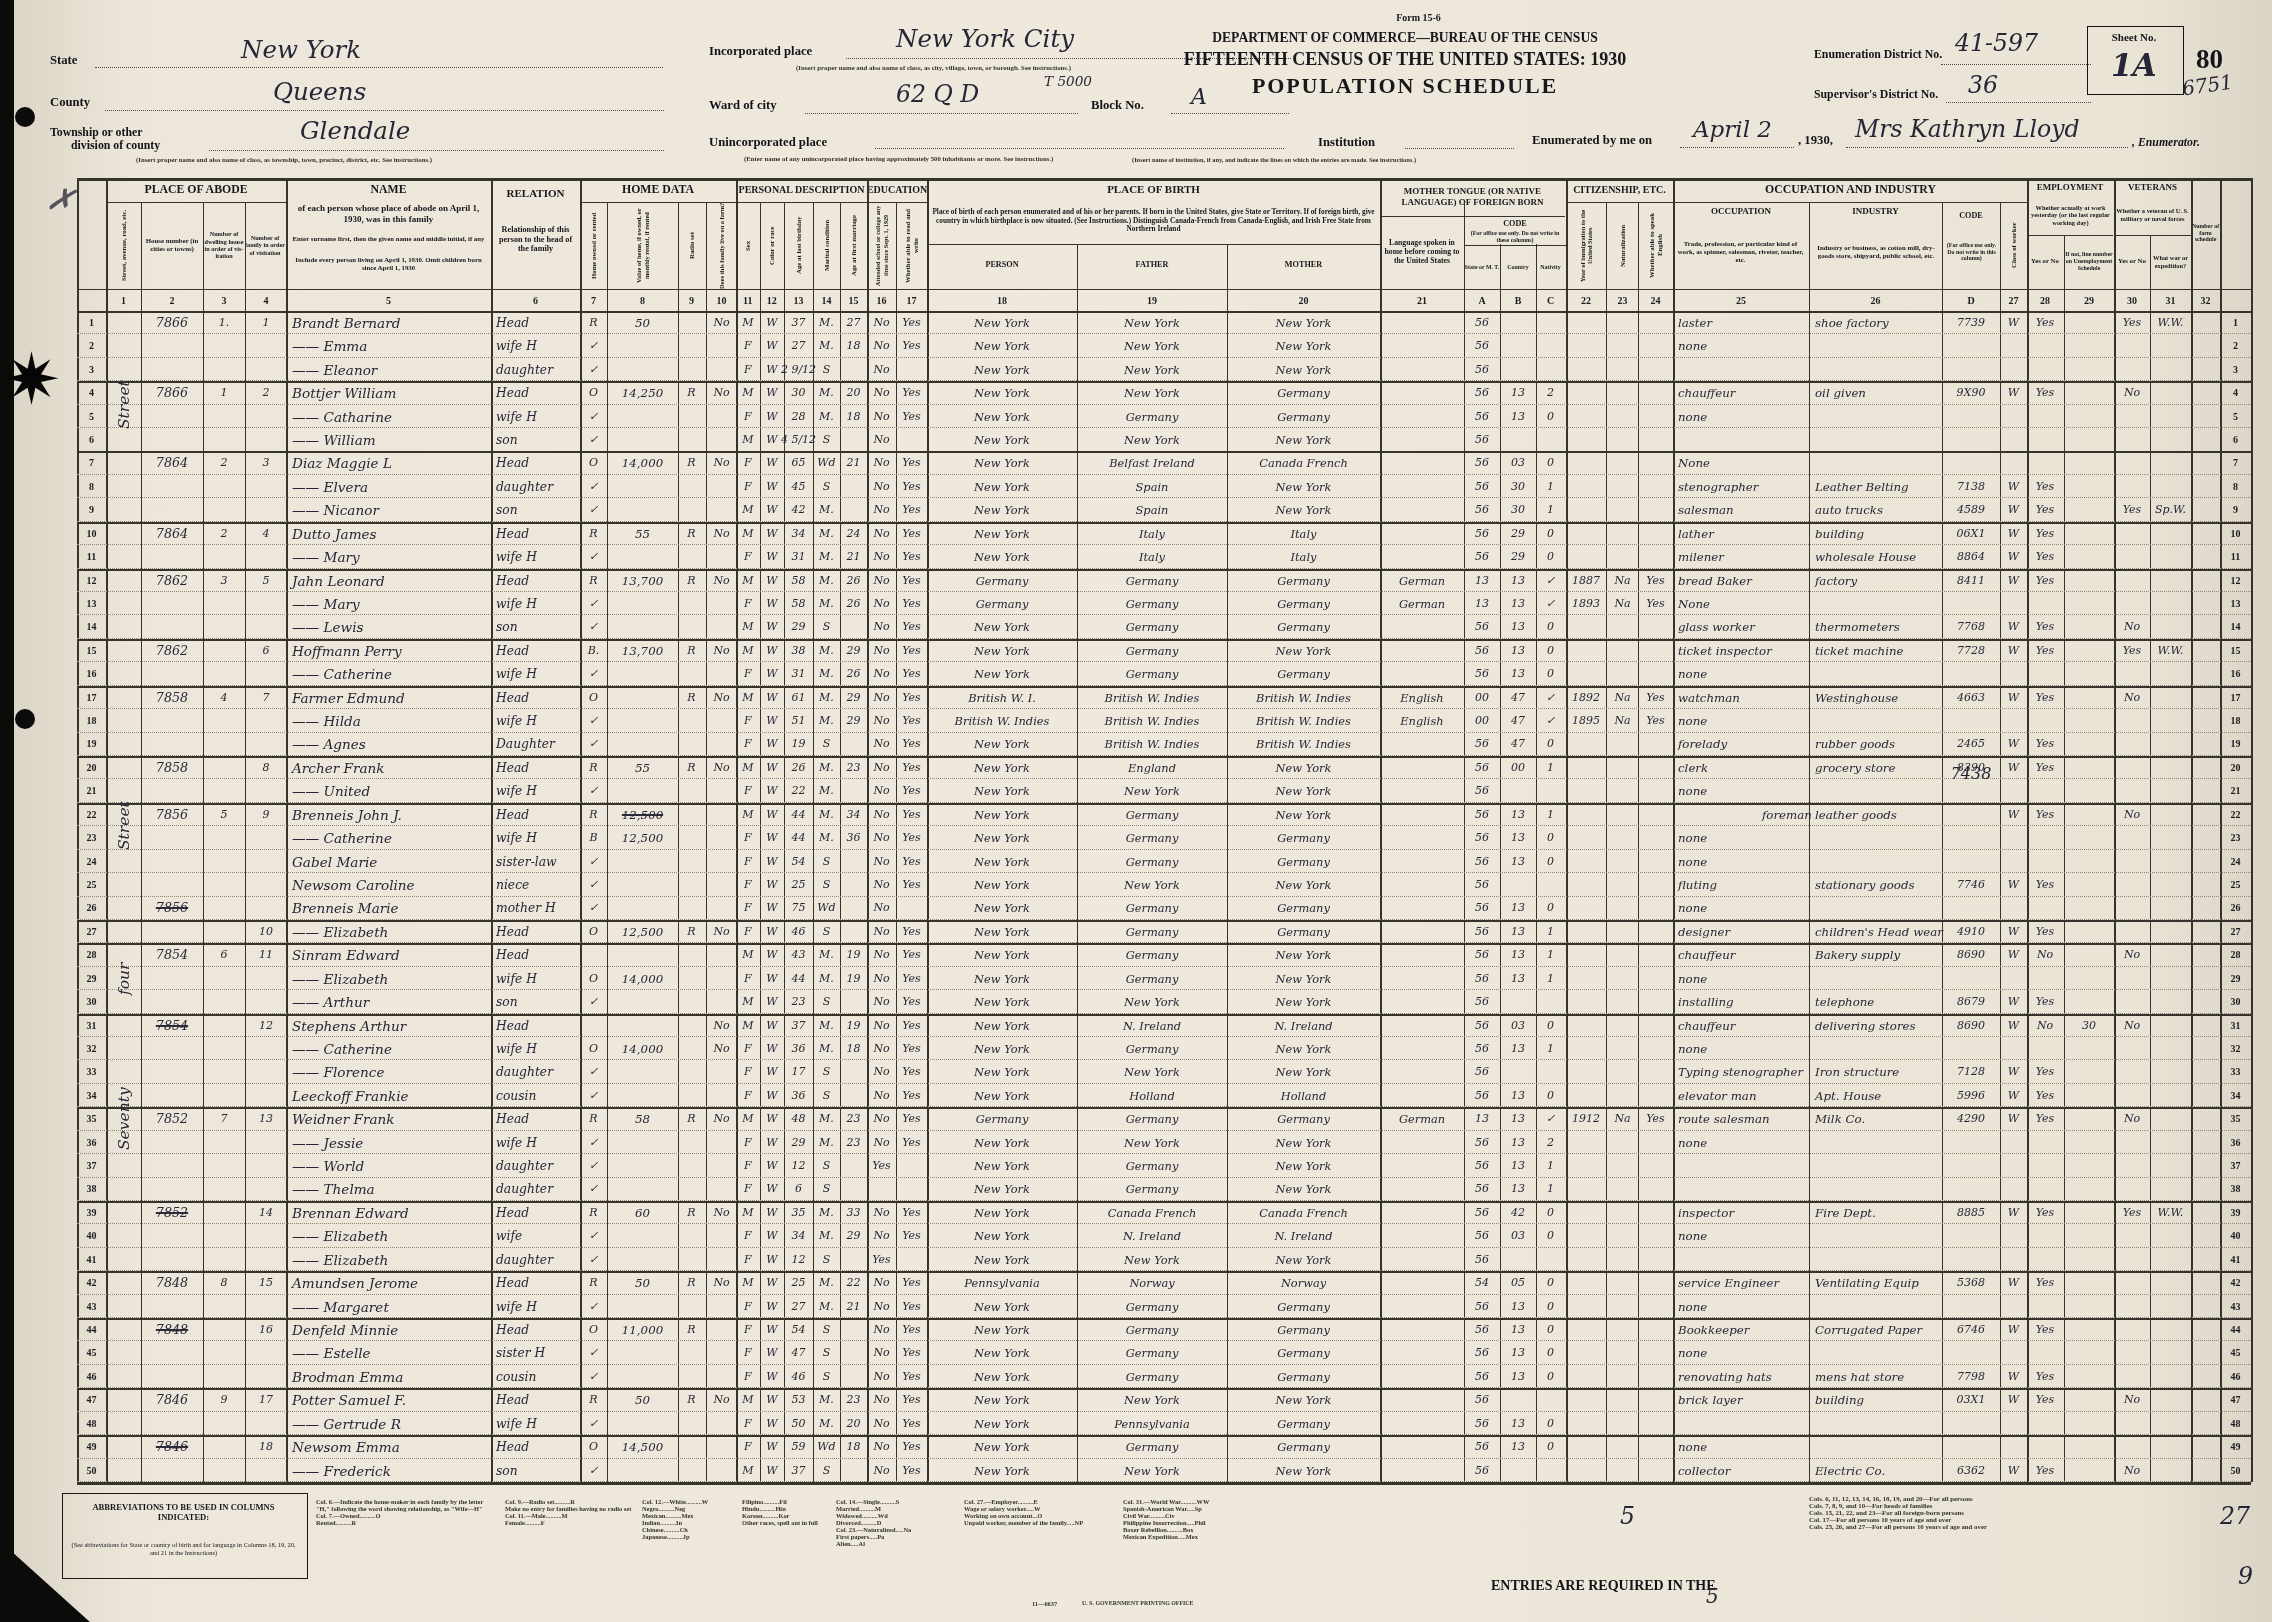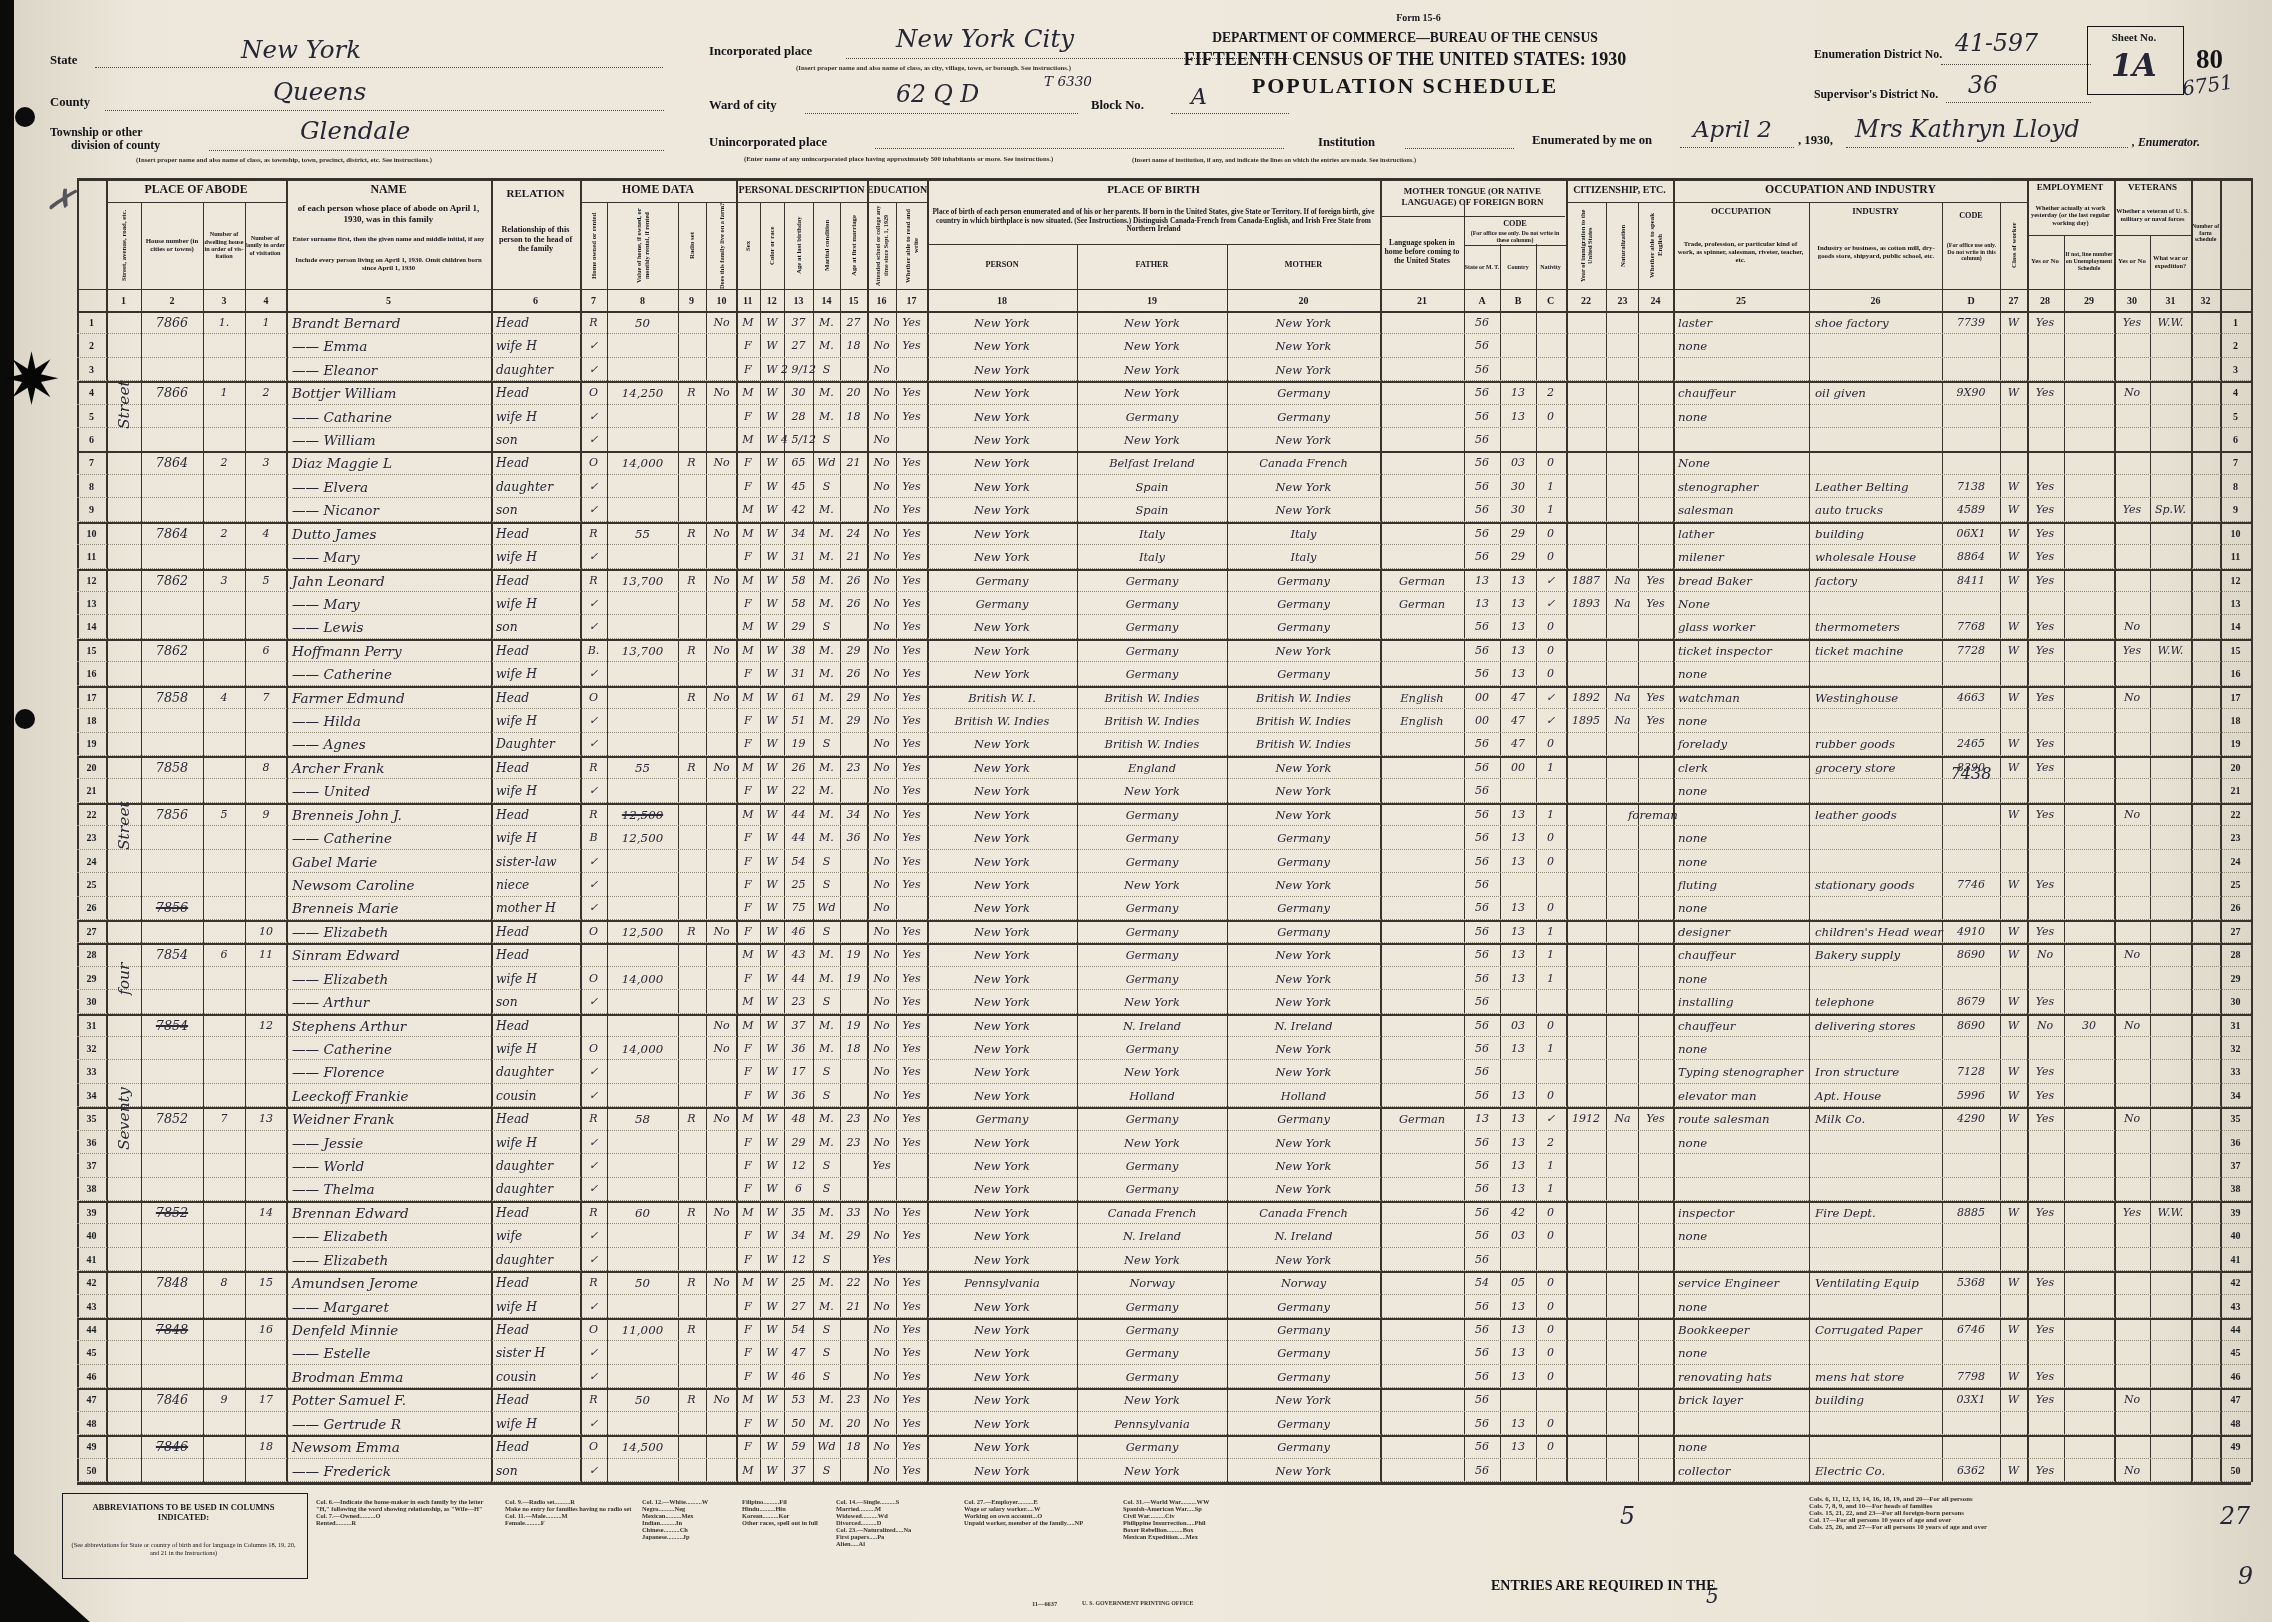--- a/index.html
+++ b/index.html
@@ -48,21 +48,21 @@
   <div class="note" style="left:136px;top:156px">(Insert proper name and also name of class, as township, town, precinct, district, etc.  See instructions.)</div>
 
   <div class="lbl" style="left:709px;top:44px;font-size:12.7px">Incorporated place</div>
   <div class="dotted" style="left:846px;top:58px;width:445px"></div>
   <div class="abs hw" style="left:896px;top:23.6px;font-size:24.5px">New York City</div>
   <div class="note" style="left:796px;top:64px">(Insert proper name and also name of class, as city, village, town, or borough.  See instructions.)</div>
 
   <div class="lbl" style="left:709px;top:98px;font-size:12.7px">Ward of city</div>
   <div class="dotted" style="left:805px;top:113px;width:273px"></div>
   <div class="abs hw" style="left:896px;top:80px;font-size:23.6px">62 Q D</div>
-  <div class="abs hw" style="left:1044px;top:73px;font-size:13.6px">T 6330</div>
+  <div class="abs hw" style="left:1044px;top:73px;font-size:13.6px">T 5000</div>
   <div class="lbl" style="left:1091px;top:98px;font-size:12.7px">Block No.</div>
   <div class="dotted" style="left:1171px;top:113px;width:118px"></div>
   <div class="abs hw" style="left:1191px;top:84px;font-size:22px">A</div>
 
   <div class="lbl" style="left:709px;top:135px;font-size:12.7px">Unincorporated place</div>
   <div class="dotted" style="left:875px;top:148px;width:409px"></div>
   <div class="note" style="left:744px;top:155px">(Enter name of any unincorporated place having approximately 500 inhabitants or more.  See instructions.)</div>
 
   <div class="lbl" style="left:1318px;top:135px;font-size:12.7px">Institution</div>
   <div class="dotted" style="left:1405px;top:148px;width:109px"></div>
@@ -834,21 +834,21 @@
     <div class="cell hw" style="left:813px;top:803px;width:27px;height:23.4px;font-size:11px">M.</div>
     <div class="cell hw" style="left:840px;top:803px;width:27px;height:23.4px;font-size:11px">34</div>
     <div class="cell hw" style="left:867px;top:803px;width:29px;height:23.4px;font-size:11px">No</div>
     <div class="cell hw" style="left:896px;top:803px;width:31px;height:23.4px;font-size:11px">Yes</div>
     <div class="cell hw" style="left:927px;top:803px;width:150px;height:23.4px;font-size:11.4px">New York</div>
     <div class="cell hw" style="left:1077px;top:803px;width:150px;height:23.4px;font-size:11.4px">Germany</div>
     <div class="cell hw" style="left:1227px;top:803px;width:153px;height:23.4px;font-size:11.4px">New York</div>
     <div class="cell hw" style="left:1464px;top:803px;width:36px;height:23.4px;font-size:11px">56</div>
     <div class="cell hw" style="left:1500px;top:803px;width:36px;height:23.4px;font-size:11px">13</div>
     <div class="cell hw" style="left:1536px;top:803px;width:29px;height:23.4px;font-size:11px">1</div>
-    <div class="cell hw l" style="left:1628px;top:803px;width:131px;height:23.4px;font-size:11.8px">foreman</div>
+    <div class="cell hw l" style="left:1762px;top:803px;width:131px;height:23.4px;font-size:11.8px">foreman</div>
     <div class="cell hw l" style="left:1815px;top:803px;width:127px;height:23.4px;font-size:11.8px">leather goods</div>
     <div class="cell hw" style="left:1942px;top:762px;width:58px;height:23.4px;font-size:16px">7438</div>
     <div class="cell hw" style="left:2000px;top:803px;width:27px;height:23.4px;font-size:11px">W</div>
     <div class="cell hw" style="left:2027px;top:803px;width:36px;height:23.4px;font-size:11px">Yes</div>
     <div class="cell hw" style="left:2114px;top:803px;width:36px;height:23.4px;font-size:11px">No</div>
     <div class="hl" style="left:77px;top:849px;width:2174px;height:0;background:none;border-top:0.9px dotted #8d8778"></div>
     <div class="num" style="left:77px;top:826px;width:29px;height:23.4px">23</div>
     <div class="num" style="left:2220px;top:826px;width:31px;height:23.4px">23</div>
     <div class="cell hw l" style="left:292px;top:826px;width:199px;height:23.4px;font-size:13.6px">—— Catherine</div>
     <div class="cell hw l" style="left:496px;top:826px;width:84px;height:23.4px;font-size:12.3px">wife H</div>

